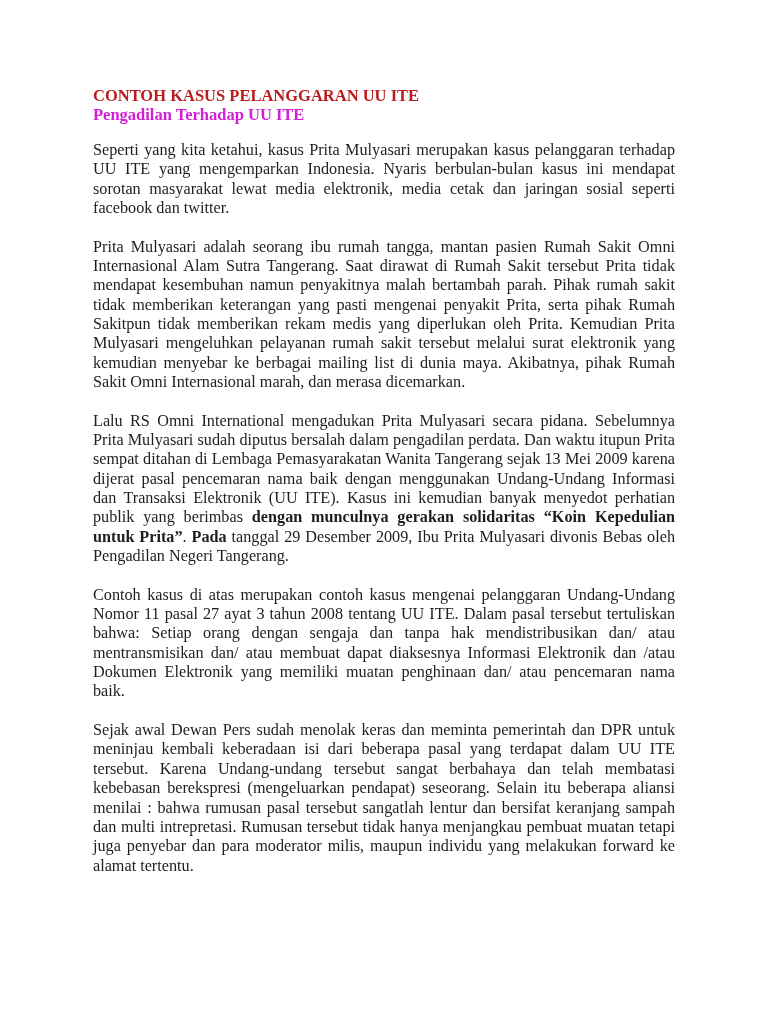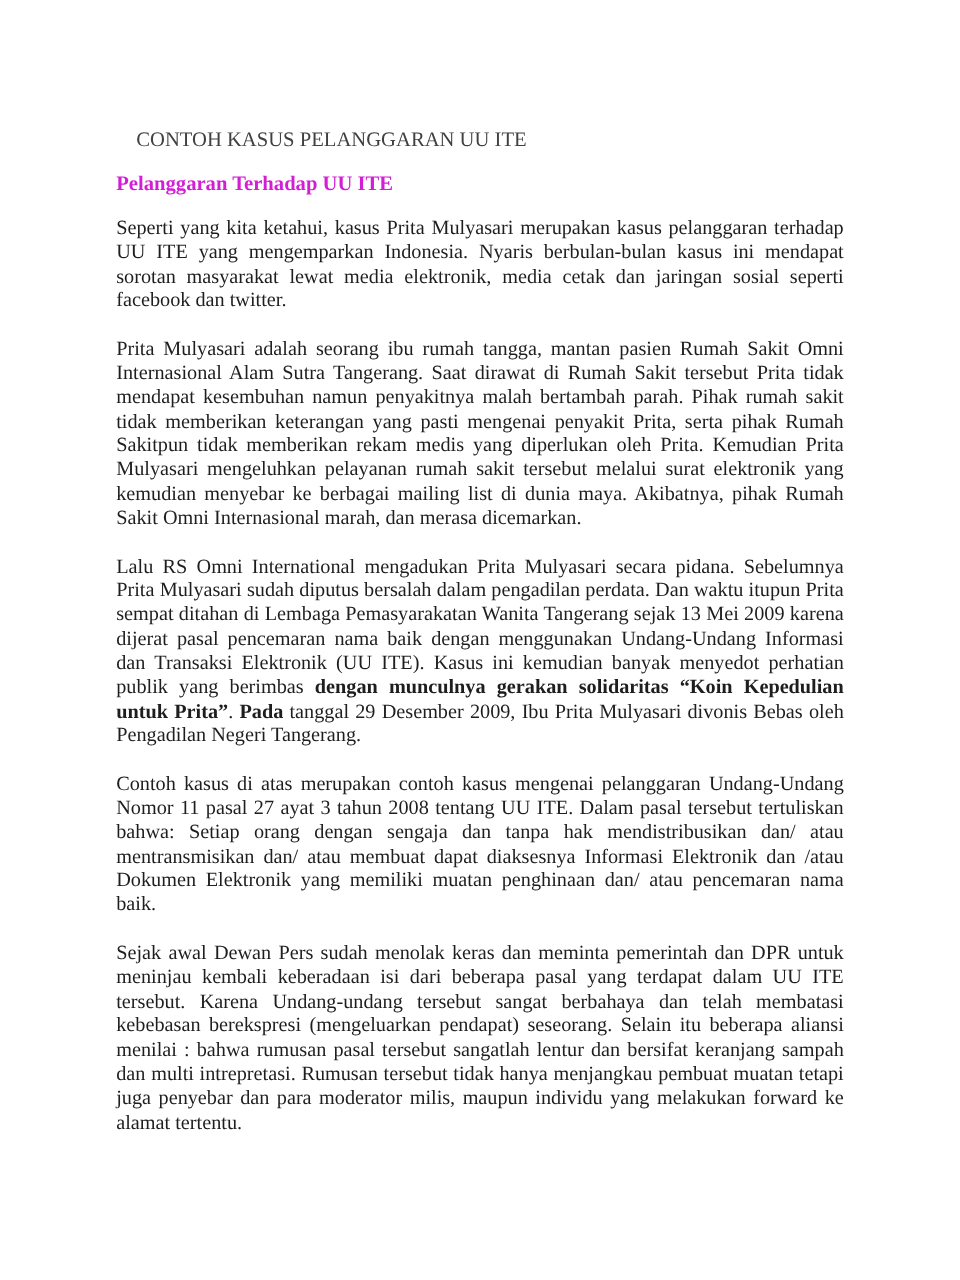--- a/index.html
+++ b/index.html
@@ -15,25 +15,25 @@
       font-family: "Liberation Serif", "DejaVu Serif", serif;
       color: #1a1a1a;
     }
     .page {
       position: absolute;
       left: 93px;
       top: 86px;
       width: 582px;
     }
     .title {
-      font-weight: normal;
+      font-weight: bold;
       font-size: 16.5px;
       line-height: 19.4px;
-      margin: 16px;
-      color: #404040;
+      margin: 0;
+      color: #b91c1c;
     }
     .subtitle {
       font-weight: bold;
       font-size: 16.5px;
       line-height: 19.4px;
       margin: 0;
       color: #d21fd6;
     }
     .para {
       font-size: 16.2px;
@@ -47,21 +47,21 @@
     }
     .bold {
       font-weight: bold;
     }
   </style>
 </head>
 <body>
 
 <div class="page">
   <h1 class="title">CONTOH KASUS PELANGGARAN UU ITE</h1>
-  <h2 class="subtitle">Pelanggaran Terhadap UU ITE</h2>
+  <h2 class="subtitle">Pengadilan Terhadap UU ITE</h2>
 
   <p class="para first">Seperti yang kita ketahui, kasus Prita Mulyasari merupakan kasus pelanggaran terhadap UU ITE yang mengemparkan Indonesia. Nyaris berbulan-bulan kasus ini mendapat sorotan masyarakat lewat media elektronik, media cetak dan jaringan sosial seperti facebook dan twitter.</p>
 
   <p class="para">Prita Mulyasari adalah seorang ibu rumah tangga, mantan pasien Rumah Sakit Omni Internasional Alam Sutra Tangerang. Saat dirawat di Rumah Sakit tersebut Prita tidak mendapat kesembuhan namun penyakitnya malah bertambah parah. Pihak rumah sakit tidak memberikan keterangan yang pasti mengenai penyakit Prita, serta pihak Rumah Sakitpun tidak memberikan rekam medis yang diperlukan oleh Prita. Kemudian Prita Mulyasari mengeluhkan pelayanan rumah sakit tersebut melalui surat elektronik yang kemudian menyebar ke berbagai mailing list di dunia maya. Akibatnya, pihak Rumah Sakit Omni Internasional marah, dan merasa dicemarkan.</p>
 
   <p class="para"><span>Lalu RS Omni International mengadukan Prita Mulyasari secara pidana. Sebelumnya Prita Mulyasari sudah diputus bersalah dalam pengadilan perdata. Dan waktu itupun Prita sempat ditahan di Lembaga Pemasyarakatan Wanita Tangerang sejak 13 Mei 2009 karena dijerat pasal pencemaran nama baik dengan menggunakan Undang-Undang Informasi dan Transaksi Elektronik (UU ITE). Kasus ini kemudian banyak menyedot perhatian publik yang berimbas </span><span class="bold">dengan munculnya gerakan solidaritas “Koin Kepedulian untuk Prita”</span><span>. </span><span class="bold">Pada</span><span> tanggal 29 Desember 2009, Ibu Prita Mulyasari divonis Bebas oleh Pengadilan Negeri Tangerang.</span></p>
 
   <p class="para">Contoh kasus di atas merupakan contoh kasus mengenai pelanggaran Undang-Undang Nomor 11 pasal 27 ayat 3 tahun 2008 tentang UU ITE. Dalam pasal tersebut tertuliskan bahwa: Setiap orang dengan sengaja dan tanpa hak mendistribusikan dan/ atau mentransmisikan dan/ atau membuat dapat diaksesnya Informasi Elektronik dan /atau Dokumen Elektronik yang memiliki muatan penghinaan dan/ atau pencemaran nama baik.</p>
 
   <p class="para">Sejak awal Dewan Pers sudah menolak keras dan meminta pemerintah dan DPR untuk meninjau kembali keberadaan isi dari beberapa pasal yang terdapat dalam UU ITE tersebut. Karena Undang-undang tersebut sangat berbahaya dan telah membatasi kebebasan berekspresi (mengeluarkan pendapat) seseorang. Selain itu beberapa aliansi menilai : bahwa rumusan pasal tersebut sangatlah lentur dan bersifat keranjang sampah dan multi intrepretasi. Rumusan tersebut tidak hanya menjangkau pembuat muatan tetapi juga penyebar dan para moderator milis, maupun individu yang melakukan forward ke alamat tertentu.</p>

